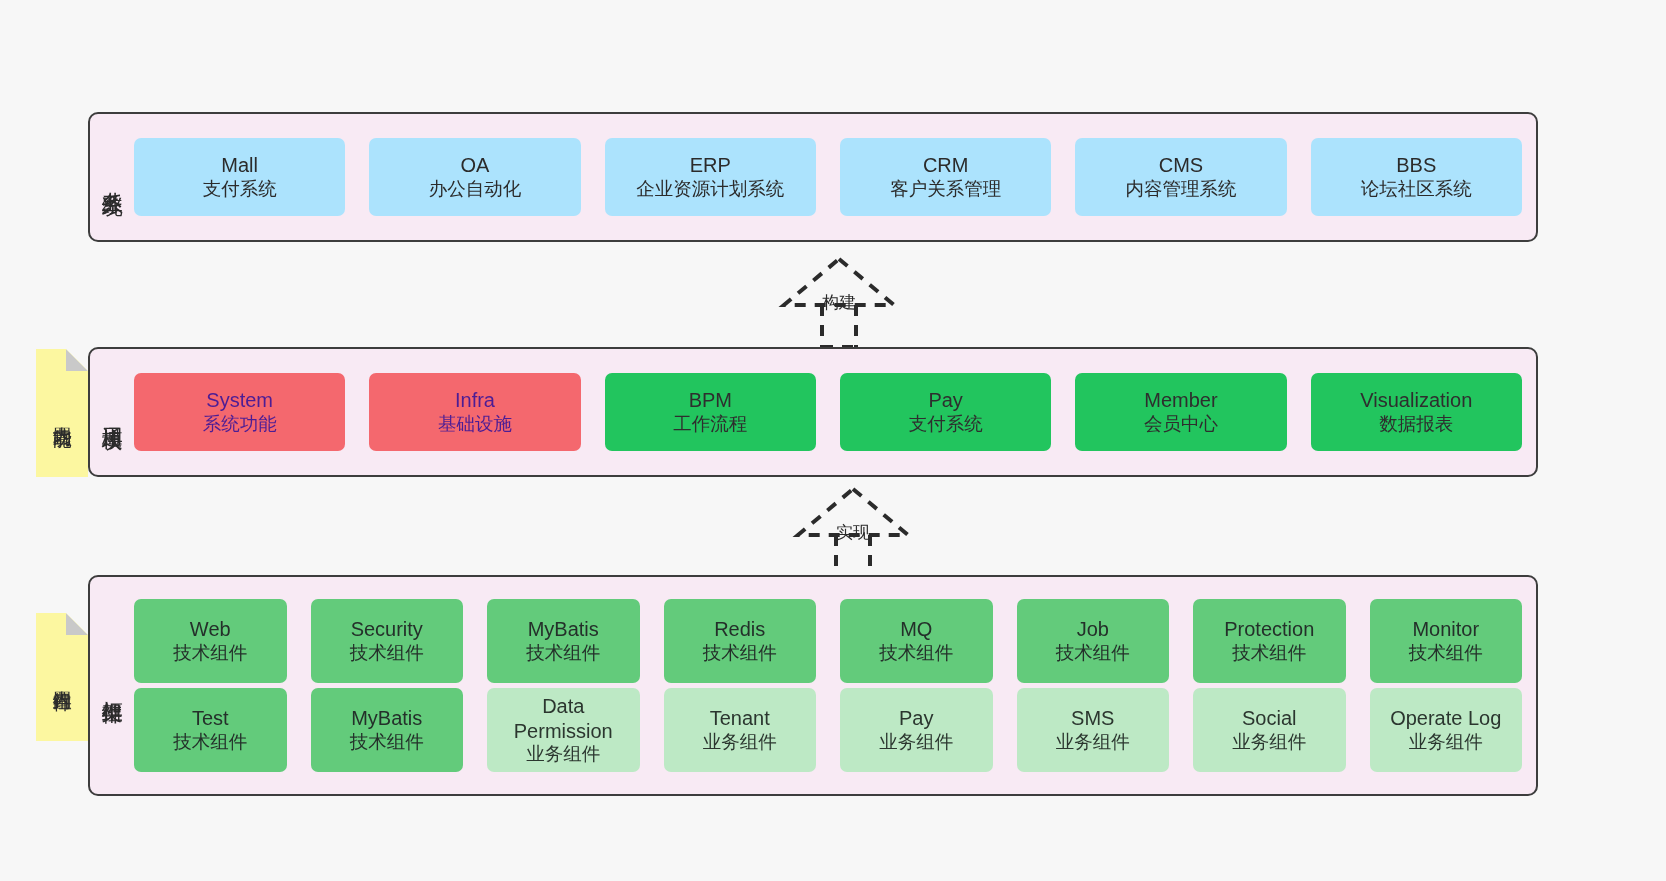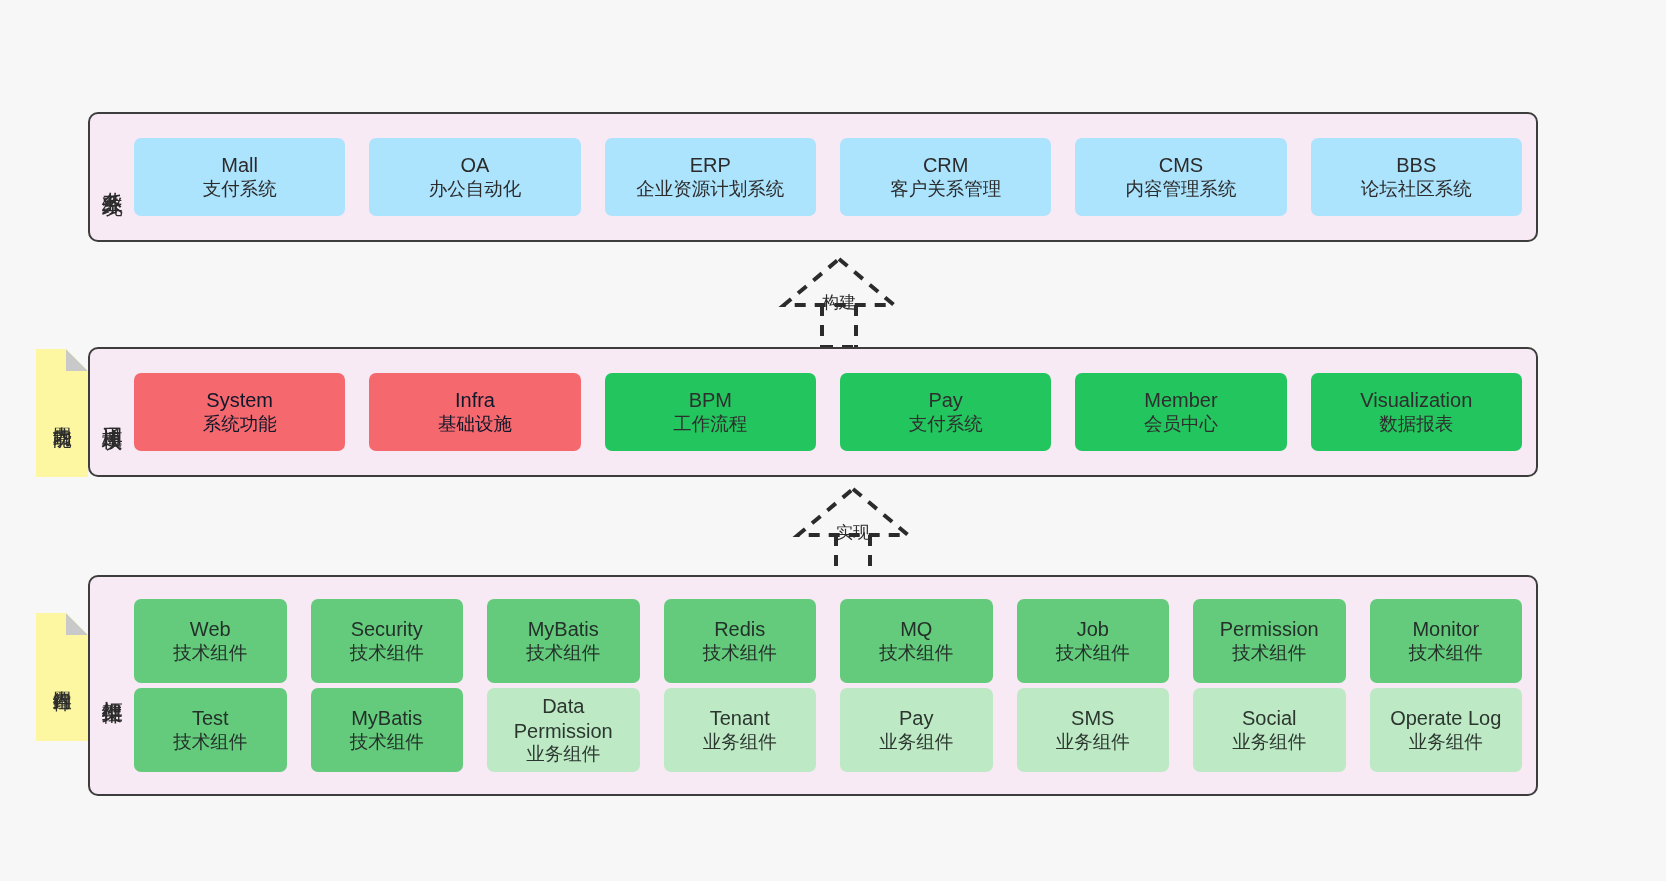--- a/index.html
+++ b/index.html
@@ -71,21 +71,21 @@
     justify-content: center;
     text-align: center;
     line-height: 1.24;
     box-sizing: border-box;
     padding: 4px 6px;
   }
   .card .t1 { font-size: 20px; }
   .card .t2 { font-size: 18.5px; }
 
   .c-blue        { background: #ace3fd; color: #2b2b2b; }
-  .c-red         { background: #f4686e; color: #0f172a; }
+  .c-red         { background: #f4686e; color: #4c1d95; }
   .c-pink        { background: #22c55e; color: #2e2e2e; }
   .c-green       { background: #63cb7b; color: #24302a; }
   .c-lightgreen  { background: #bde9c5; color: #2b362f; }
 
   
   #layer-business { left: 88px;  top: 112px; width: 1450px; height: 130px; }
   #layer-business .row { height: 78px; }
 
   #layer-common   { left: 88px;  top: 347px; width: 1450px; height: 130px; }
   #layer-common .row { height: 78px; }
@@ -251,21 +251,21 @@
         </div>
         <div class="card c-green">
           <span class="t1">MQ</span>
           <span class="t2">技术组件</span>
         </div>
         <div class="card c-green">
           <span class="t1">Job</span>
           <span class="t2">技术组件</span>
         </div>
         <div class="card c-green">
-          <span class="t1">Permission</span>
+          <span class="t1">Protection</span>
           <span class="t2">技术组件</span>
         </div>
         <div class="card c-green">
           <span class="t1">Monitor</span>
           <span class="t2">技术组件</span>
         </div>
       </div>
       <div class="row">
         <div class="card c-green">
           <span class="t1">Test</span>

